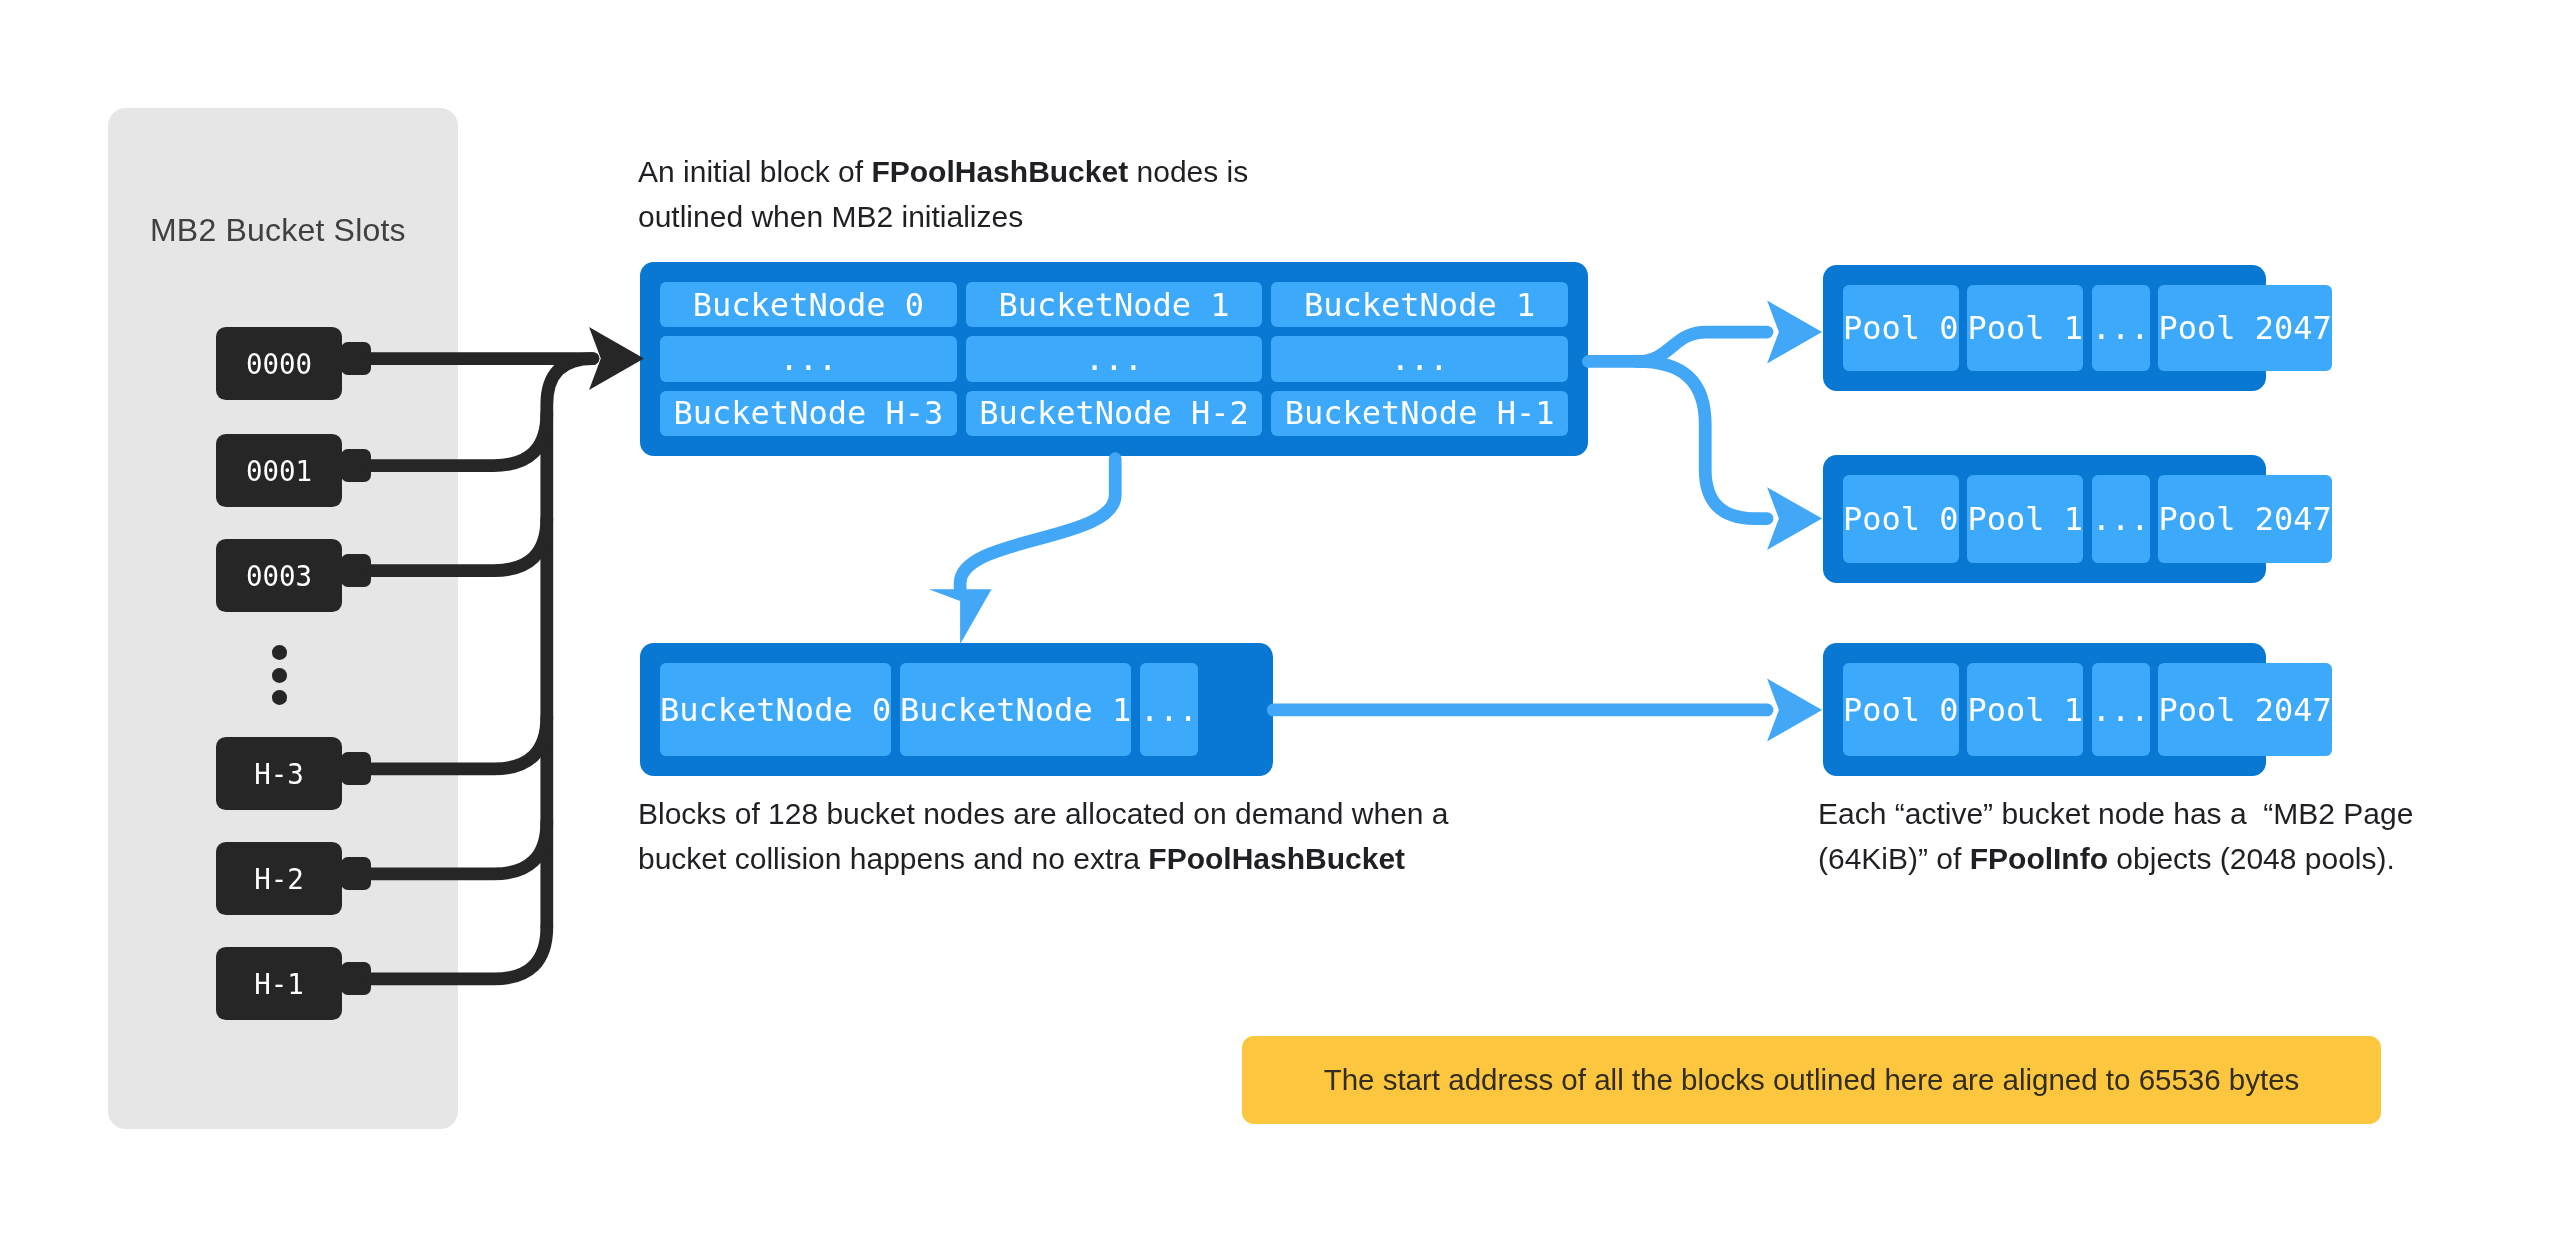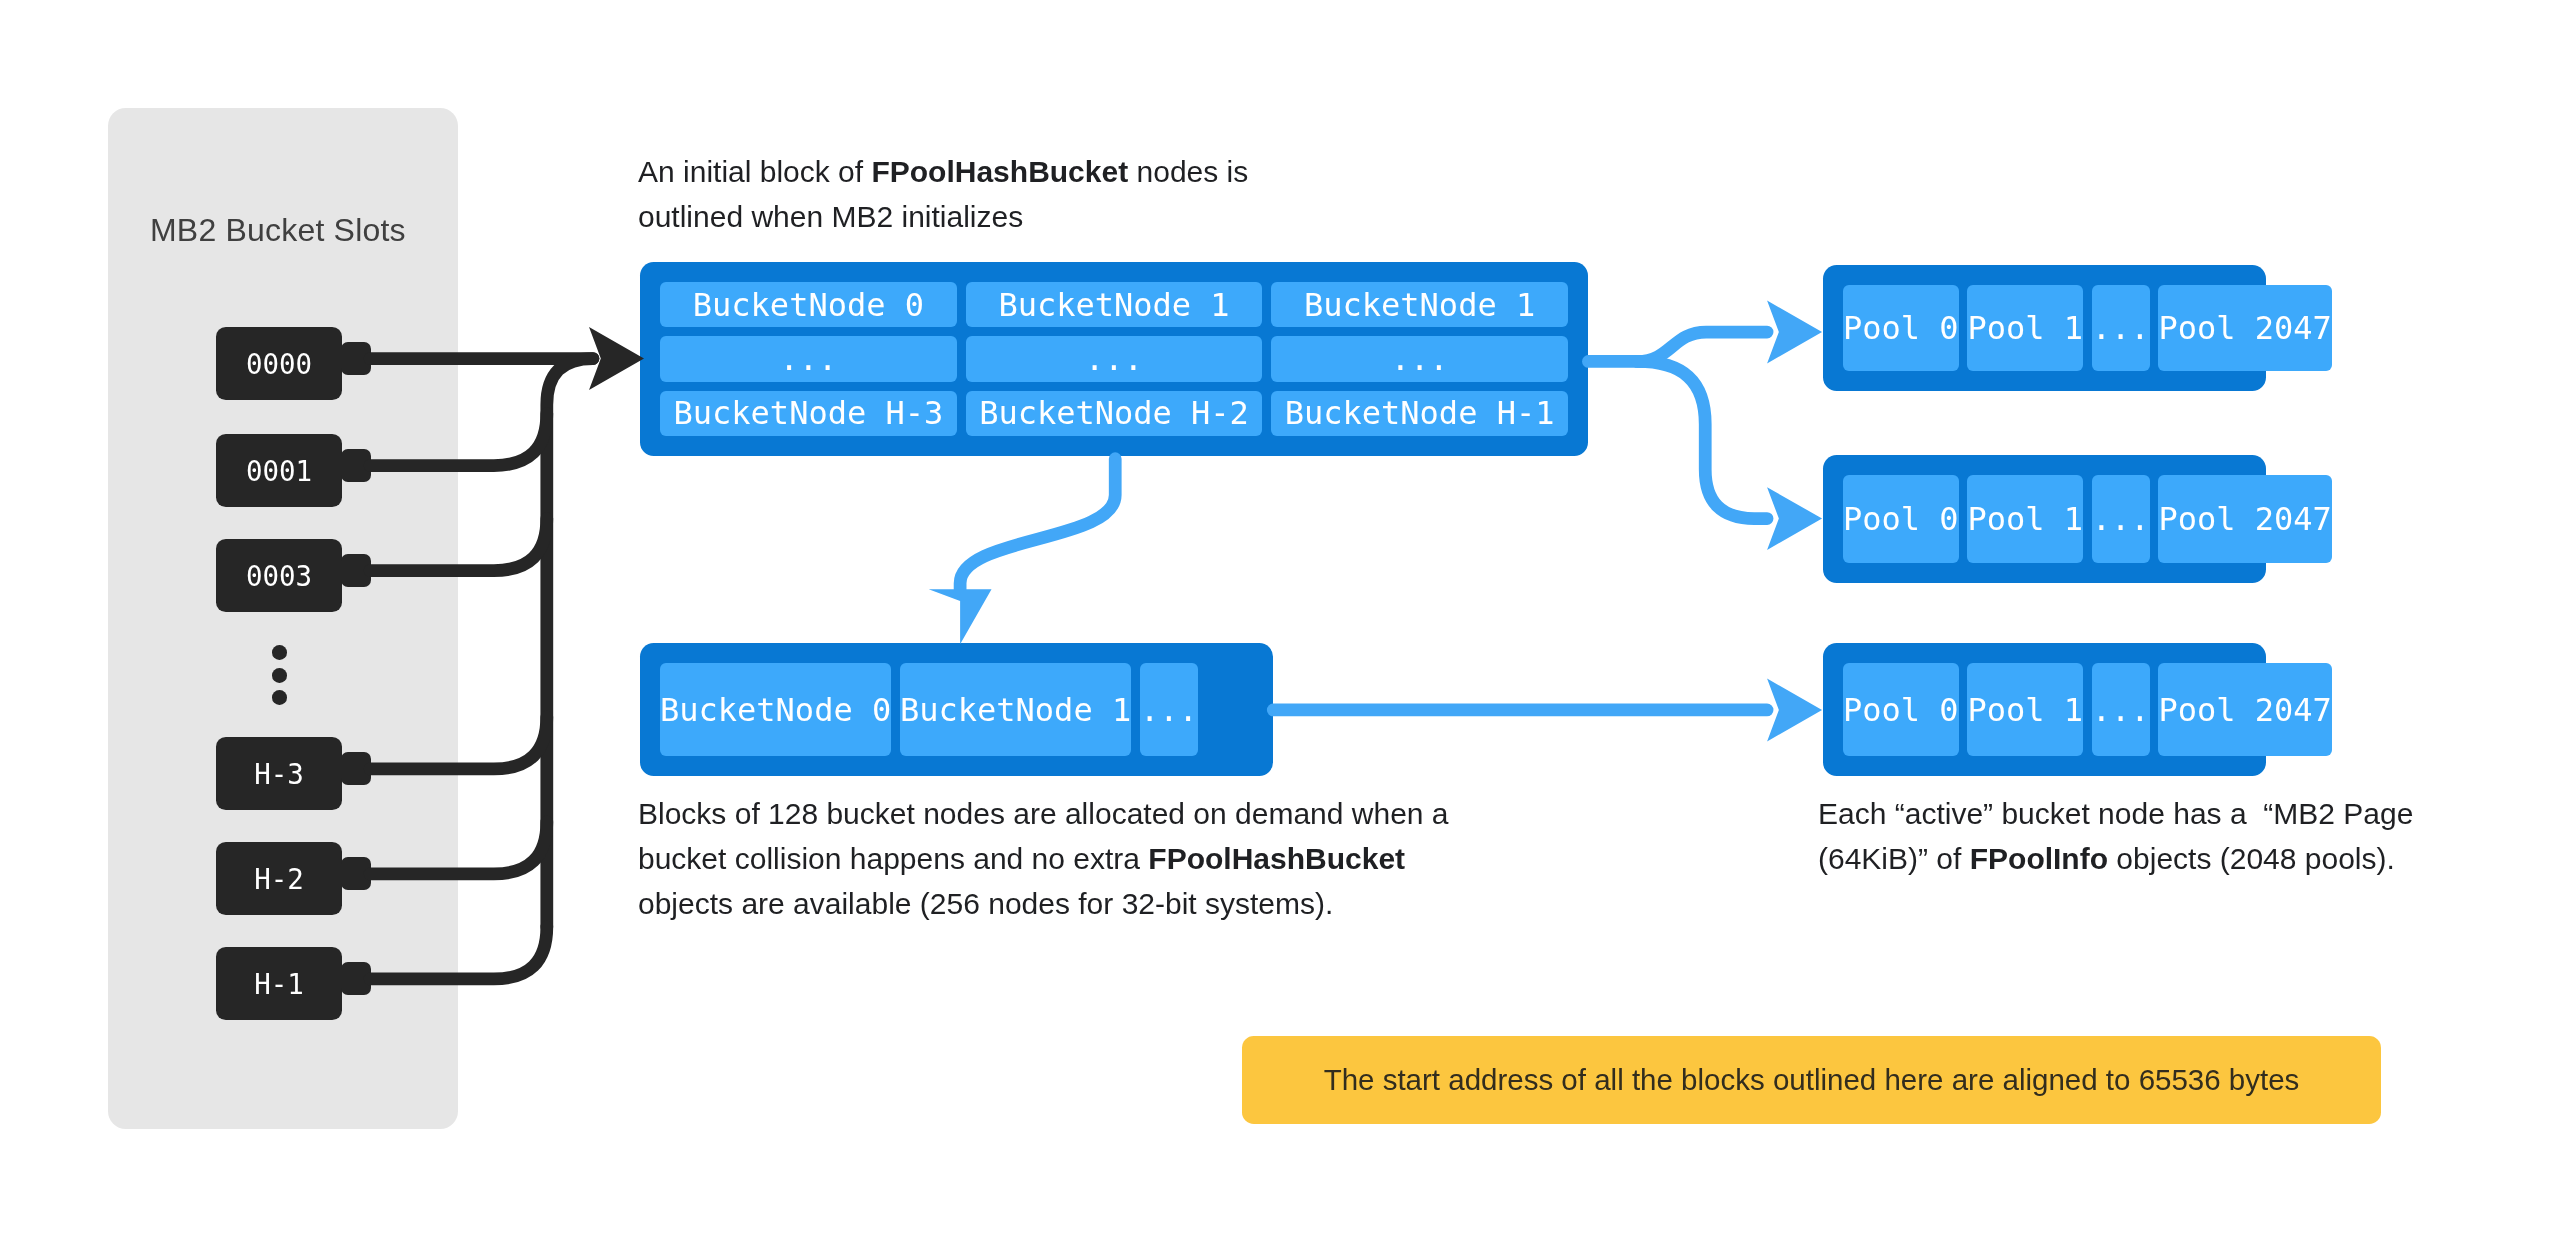--- a/index.html
+++ b/index.html
@@ -123,21 +123,20 @@
   <div class="blue-table cols-2" style="left:1823px;top:643px;width:443px;height:133px">
       <div class="cell">Pool 0</div>
       <div class="cell">Pool 1</div>
       <div class="cell">...</div>
       <div class="cell">Pool 2047</div>
     </div>
 
   <div class="caption" style="left:638px;top:791px">
       <div class="cap-line"><span>Blocks of 128 bucket nodes are allocated on demand when a</span></div>
       <div class="cap-line"><span>bucket collision happens and no extra </span><span class="b">FPoolHashBucket</span></div>
-      <div class="cap-line"><span>objects are available (256 nodes for 32-bit systems).</span></div>
     </div>
 
   <div class="caption" style="left:1818px;top:791px">
       <div class="cap-line"><span>Each “active” bucket node has a  “MB2 Page</span></div>
       <div class="cap-line"><span>(64KiB)” of </span><span class="b">FPoolInfo</span><span> objects (2048 pools).</span></div>
     </div>
 
   <div class="note">The start address of all the blocks outlined here are aligned to 65536 bytes</div>
 
   <svg class="wires" width="2576" height="1257" viewBox="0 0 2624 1280">

